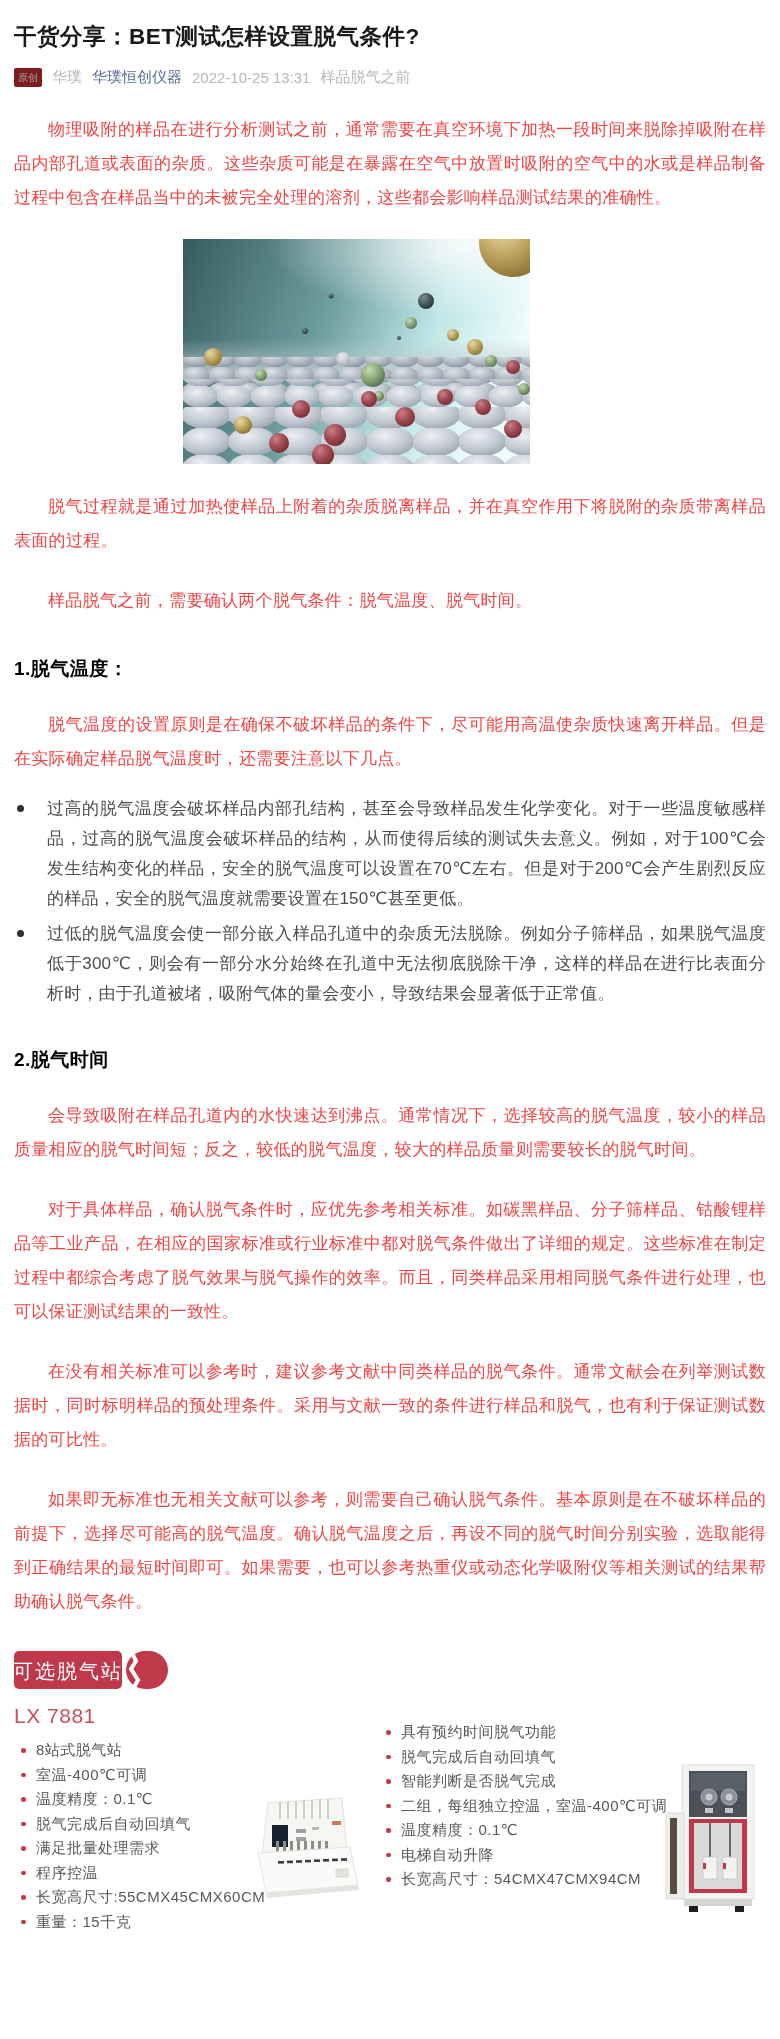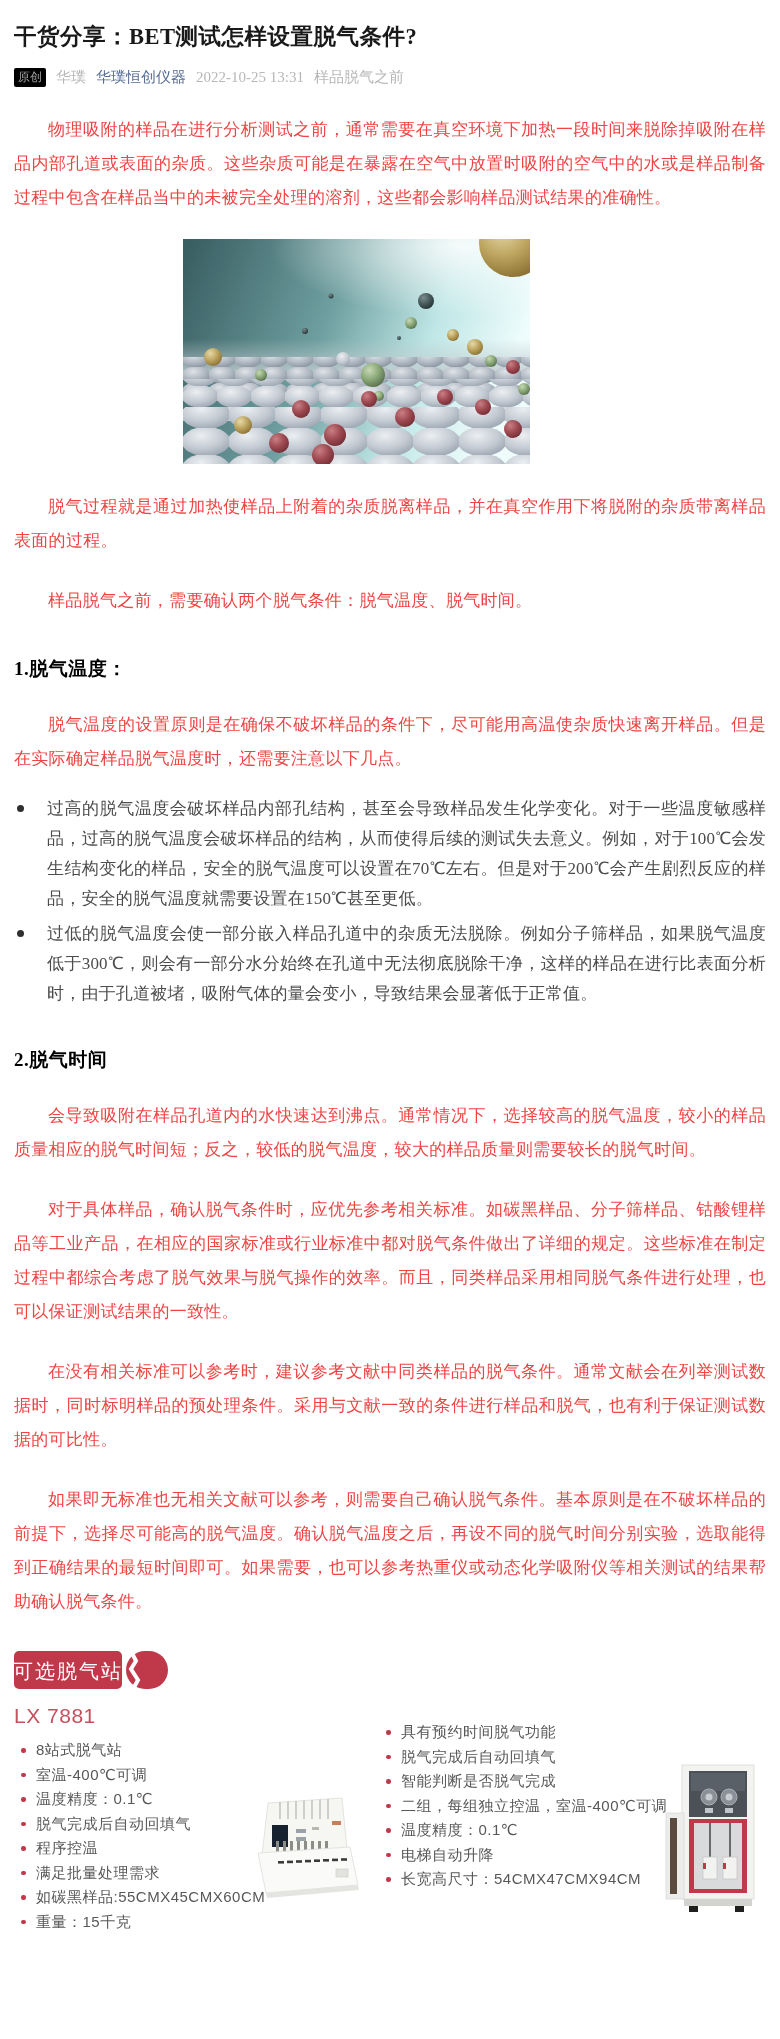--- a/index.html
+++ b/index.html
@@ -1,31 +1,31 @@
 <!DOCTYPE html>
 <html><head>
 <meta charset="utf-8">
 <style>
   html,body{margin:0;padding:0;}
   body{
     width:780px;height:2039px;overflow:hidden;background:#ffffff;
     font-family:"Liberation Sans","DejaVu Sans",sans-serif;
     -webkit-font-smoothing:antialiased;
   }
-  .content{padding:20px 14px 0;font-family:Liberation Serif, serif;}
+  .content{padding:20px 14px 0;}
   .title{
     margin:0;font-size:22.5px;line-height:33px;font-weight:700;color:#191919;
     letter-spacing:0.5px;
   }
   .byline{
     margin-top:15px;display:flex;align-items:center;gap:10px;
     font-size:15px;color:#b7b7b7;white-space:nowrap;
   }
   .badge{
-    background:#000000;color:#a3a3a3;font-size:12px;line-height:17px;
+    background:#7f1d1d;color:#a3a3a3;font-size:10px;line-height:17px;
     padding:1px 4px;border-radius:2px;flex:none;
   }
   .account{color:#576b95;font-weight:500;}
   p.body{
     font-size:17px;line-height:34px;color:#ef4444;margin:26px 0 0;
     text-align:justify;text-indent:2em;letter-spacing:0.3px;
   }
   .hero{display:block;margin:24px 0 0 169px;width:347px;height:225px;}
   h2.sec{margin:38px 0 0;font-size:19px;line-height:26px;font-weight:700;color:#000000;letter-spacing:0.5px;}
   ul.points{margin:18px 0 0;padding:0;list-style:none;}
@@ -201,23 +201,23 @@
 
   <div class="products">
 
     <div class="product lx">
       <h3>LX 7881</h3>
       <ul class="features">
         <li>8站式脱气站</li>
         <li>室温-400℃可调</li>
         <li>温度精度：0.1℃</li>
         <li>脱气完成后自动回填气</li>
+        <li>满足批量处理需求</li>
         <li>程序控温</li>
-        <li>满足批量处理需求</li>
-        <li>如碳黑样品:55CMX45CMX60CM</li>
+        <li>长宽高尺寸:55CMX45CMX60CM</li>
         <li>重量：15千克</li>
       </ul>
 
       <svg class="device-lx" viewBox="0 0 124 124" aria-hidden="true">
         <polygon points="22,14 96,9 101,60 16,66" fill="#f6f6f3" stroke="#dcdcd8" stroke-width="0.8"></polygon>
         <g stroke="#c4c4bf" stroke-width="1.6">
           <line x1="34" y1="13" x2="34" y2="30"></line>
             <line x1="42" y1="12.5" x2="42" y2="30"></line>
           <line x1="50" y1="12" x2="50" y2="30"></line>
             <line x1="58" y1="11.5" x2="58" y2="30"></line>

